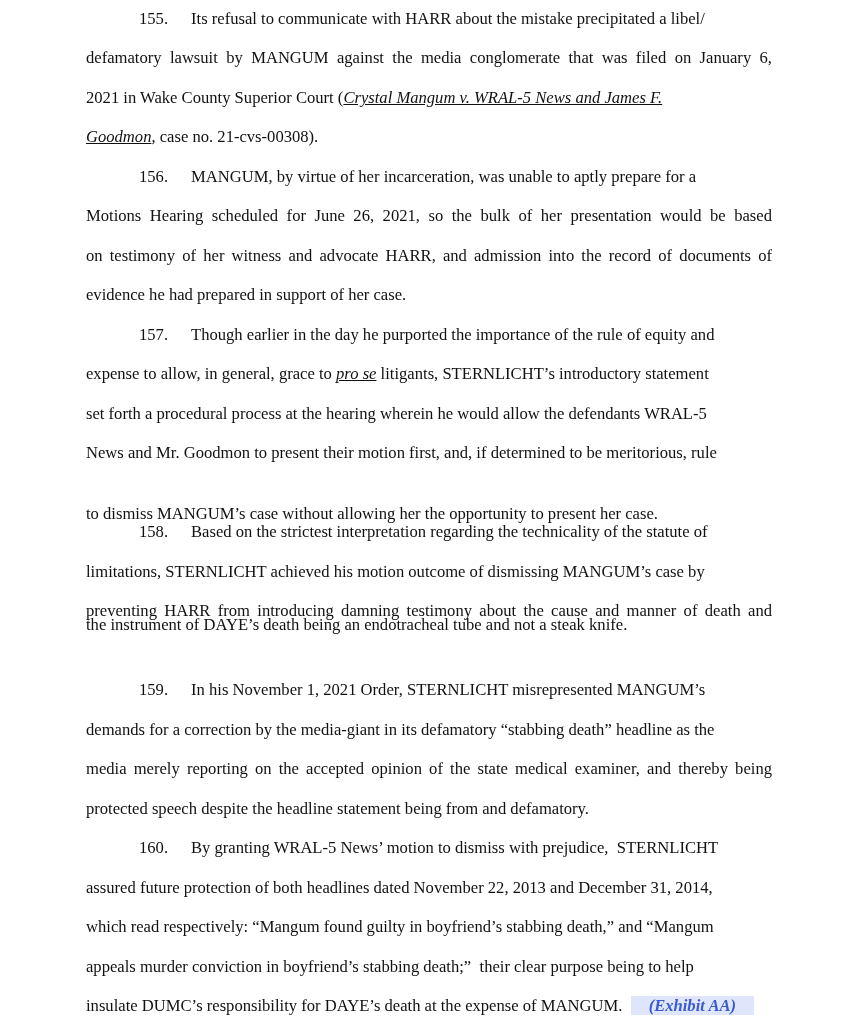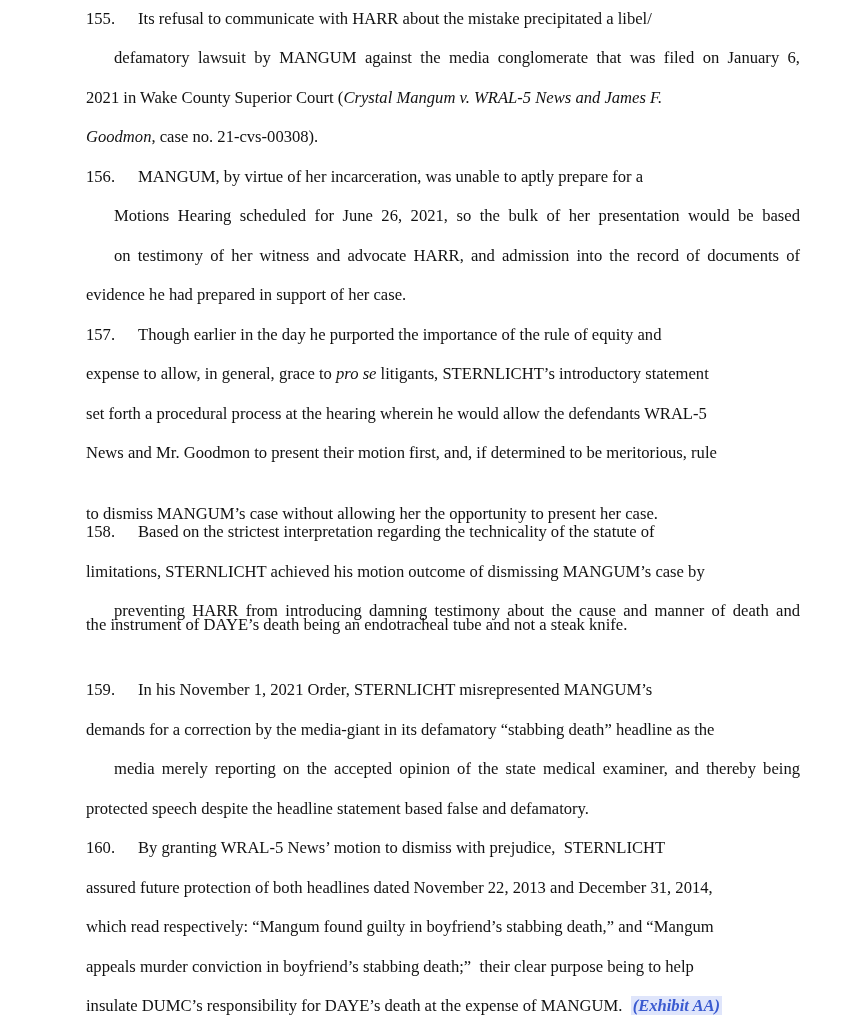--- a/index.html
+++ b/index.html
@@ -5,26 +5,26 @@
   html, body { margin: 0; padding: 0; background: #ffffff; }
   body { width: 850px; height: 1028px; overflow: hidden; position: relative; }
   .page {
     position: absolute; left: 86px; top: 0; width: 690px;
     font-family: "Liberation Serif", serif;
     font-size: 16.6px; color: #111111;
   }
   .line {
     position: absolute; left: 0; white-space: nowrap; line-height: 20px;
   }
-  .line.justify { width: 686px; text-align: justify; text-align-last: justify; margin-left: 28px; }
-  .num { display: inline-block; width: 52px; }
-  em { font-style: italic; }
+  .line.justify { width: 686px; text-align: justify; text-align-last: justify; }
+  .num { display: inline-block; width: 52px; margin-left: 53px; }
+  em { font-style: italic; text-decoration: underline; }
   .exhibit {
     font-style: italic; font-weight: bold; color: #3a5ad0;
-    background: #dfe5fb; padding: 0 2px; margin-top: 8px;
+    background: #dfe5fb; padding: 0 18px; margin-top: 8px;
   }
 </style>
 </head>
 <body>
 
 <div class="page">
 
   <div class="line" style="top:9px">
     <span class="num">155.</span><span>Its refusal to communicate with HARR about the mistake precipitated a libel/</span>
   </div>
@@ -58,21 +58,21 @@
   </div>
   <div class="line" style="top:562px">limitations, STERNLICHT achieved his motion outcome of dismissing MANGUM’s case by</div>
   <div class="line justify" style="top:601px">preventing HARR from introducing damning testimony about the cause and manner of death and</div>
   <div class="line" style="top:615px">the instrument of DAYE’s death being an endotracheal tube and not a steak knife.</div>
 
   <div class="line" style="top:680px">
     <span class="num">159.</span><span>In his November 1, 2021 Order, STERNLICHT misrepresented MANGUM’s</span>
   </div>
   <div class="line" style="top:720px">demands for a correction by the media-giant in its defamatory “stabbing death” headline as the</div>
   <div class="line justify" style="top:759px">media merely reporting on the accepted opinion of the state medical examiner, and thereby being</div>
-  <div class="line" style="top:799px">protected speech despite the headline statement based false and defamatory.</div>
+  <div class="line" style="top:799px">protected speech despite the headline statement being from and defamatory.</div>
 
   <div class="line" style="top:838px">
     <span class="num">160.</span><span style="white-space:pre">By granting WRAL-5 News’ motion to dismiss with prejudice,  STERNLICHT</span>
   </div>
   <div class="line" style="top:878px">assured future protection of both headlines dated November 22, 2013 and December 31, 2014,</div>
   <div class="line" style="top:917px">which read respectively: “Mangum found guilty in boyfriend’s stabbing death,” and “Mangum</div>
   <div class="line" style="top:957px; white-space:pre">appeals murder conviction in boyfriend’s stabbing death;”  their clear purpose being to help</div>
   <div class="line" style="top:996px">
     <span style="white-space:pre">insulate DUMC’s responsibility for DAYE’s death at the expense of MANGUM.  </span><span class="exhibit">(Exhibit AA)</span>
   </div>

